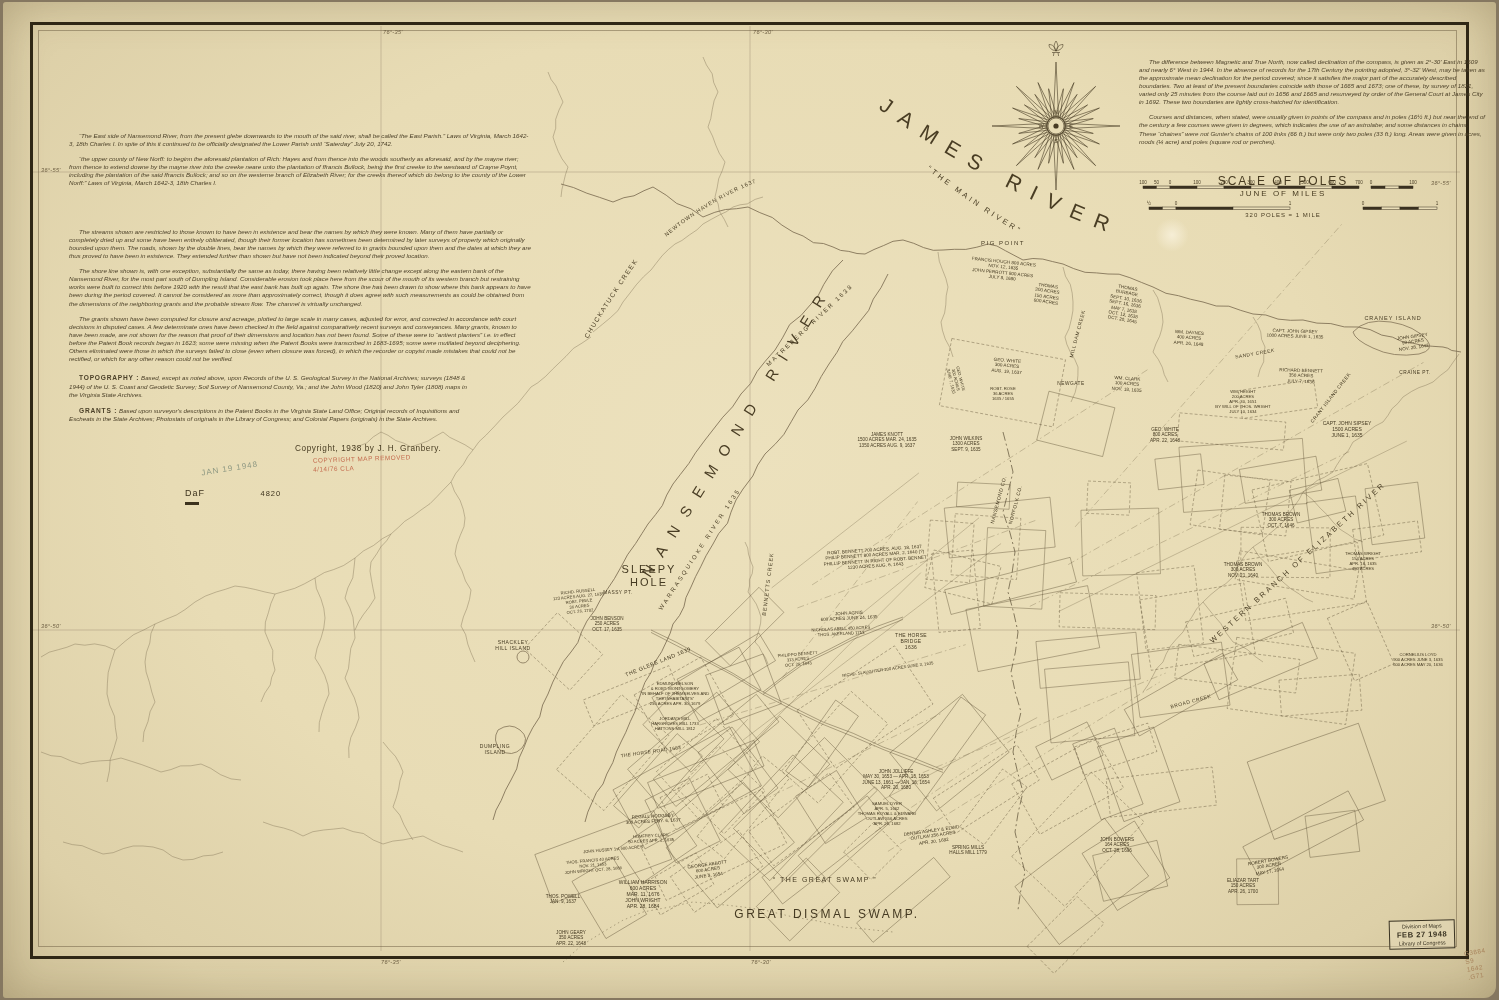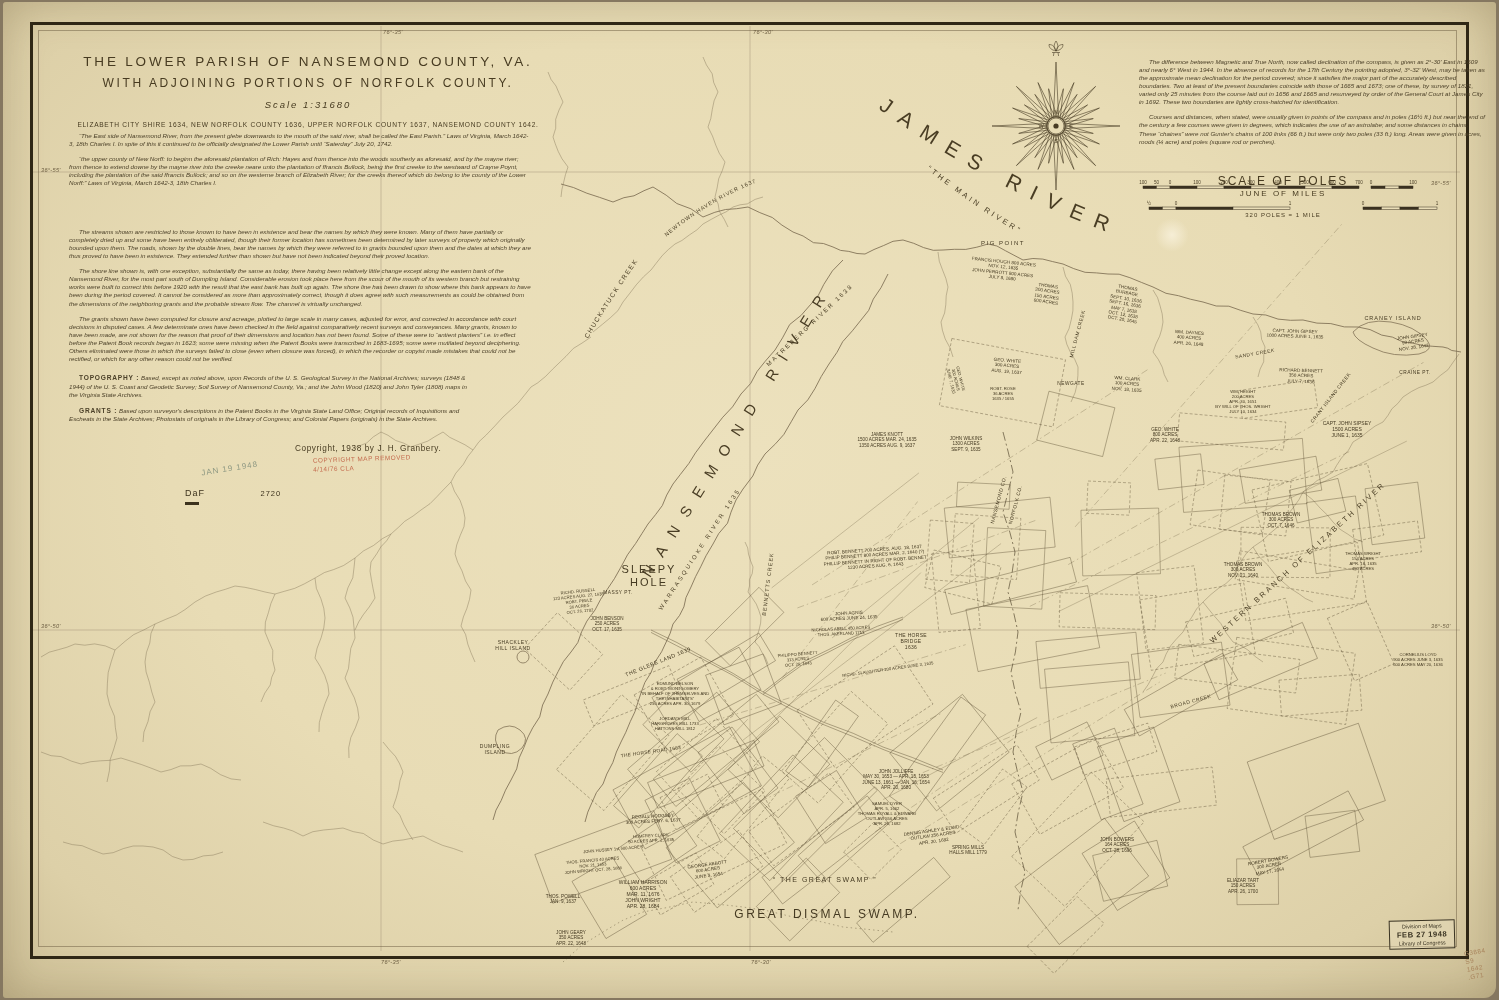--- a/index.html
+++ b/index.html
@@ -341,26 +341,20 @@
       <text class="rl" style="font-size:6.5px;letter-spacing:1.5px"><textPath href="#p-chuck" startOffset="4">CHUCKATUCK CREEK</textPath></text>
       <text class="rl" style="font-size:5.5px;letter-spacing:1px"><textPath href="#p-newtown" startOffset="2">NEWTOWN HAVEN RIVER 1637</textPath></text>
       <text class="rl" style="font-size:7.5px;letter-spacing:2.5px"><textPath href="#p-western" startOffset="20">WESTERN BRANCH OF ELIZABETH RIVER</textPath></text>
     </g>
   </svg>
 
   <div class="frame"></div>
   <div class="frame-inner"></div>
   <div class="blotch"></div>
 
-  <div class="title-block">
-    <div class="t1">THE LOWER PARISH OF NANSEMOND COUNTY, VA.</div>
-    <div class="t2">WITH ADJOINING PORTIONS OF NORFOLK COUNTY.</div>
-    <div class="tscale">Scale 1:31680</div>
-    <div class="tcounties">ELIZABETH CITY SHIRE 1634,  NEW NORFOLK COUNTY 1636,  UPPER NORFOLK COUNTY 1637,  NANSEMOND COUNTY 1642.</div>
-  </div>
 
   <div class="notes" style="left:66px;top:130px;width:462px">
     <p>“The East side of Nansemond River, from the present glebe downwards to the mouth of the said river, shall be called the East Parish.”  Laws of Virginia, March 1642-3, 18th Charles I.   In spite of this it continued to be officially designated the Lower Parish until “Saterday” July 20, 1742.</p>
     <p>“the upper county of New Norff: to beginn the aforesaid plantation of Rich: Hayes and from thence into the woods southerly as aforesaid, and by the mayne river; from thence to extend downe by the mayne river into the creeke neare unto the plantation of ffrancis Bullock, being the first creeke to the westward of Crayne Poynt, including the plantation of the said ffrancis Bullock; and so on the westerne branch of Elizabeth River; for the creeks thereof which do belong to the county of the Lower Norff:”  Laws of Virginia, March 1642-3, 18th Charles I.</p>
   </div>
 
   <div class="notes" style="left:66px;top:226px;width:462px">
     <p>The streams shown are restricted to those known to have been in existence and bear the names by which they were known. Many of them have partially or completely dried up and some have been entirely obliterated, though their former location has sometimes been determined by later surveys of property which originally bounded upon them. The roads, shown by the double lines, bear the names by which they were referred to in grants bounded upon them and the dates at which they are thus proved to have been in existence. They extended further than shown but have not been indicated beyond their proved location.</p>
     <p>The shore line shown is, with one exception, substantially the same as today, there having been relatively little change except along the eastern bank of the Nansemond River, for the most part south of Dumpling Island. Considerable erosion took place here from the scour of the mouth of its western branch but restraining works were built to correct this before 1920 with the result that the east bank has built up again. The shore line has been drawn to show where this bank appears to have been during the period covered. It cannot be considered as more than approximately correct, though it does agree with such measurements as could be obtained from the dimensions of the neighboring grants and the probable stream flow. The channel is virtually unchanged.</p>
     <p>The grants shown have been computed for closure and acreage, plotted to large scale in many cases, adjusted for error, and corrected in accordance with court decisions in disputed cases. A few determinate ones have been checked in the field against comparatively recent surveys and conveyances. Many grants, known to have been made, are not shown for the reason that proof of their dimensions and location has not been found. Some of these were to “antient planters” i.e. in effect before the Patent Book records began in 1623; some were missing when the Patent Books were transcribed in 1683-1695; some were mutilated beyond deciphering. Others eliminated were those in which the surveys failed to close (even when closure was forced), in which the recorder or copyist made mistakes that could not be rectified, or which for any other reason could not be verified.</p>
@@ -370,21 +364,21 @@
     <p><b>TOPOGRAPHY :</b> <span>Based, except as noted above, upon Records of the U. S. Geological Survey in the National Archives; surveys (1848 &amp; 1944) of the U. S. Coast and Geodetic Survey; Soil Survey of Nansemond County, Va.; and the John Wood (1820) and John Tyler (1808) maps in the Virginia State Archives.</span></p>
     <p><b>GRANTS :</b> <span>Based upon surveyor's descriptions in the Patent Books in the Virginia State Land Office; Original records of Inquisitions and Escheats in the State Archives; Photostats of originals in the Library of Congress; and Colonial Papers (originals) in the State Archives.</span></p>
   </div>
 
   <div class="copyright">Copyright, 1938 by J. H. Granbery.</div>
   <div class="stamp-red">COPYRIGHT MAP REMOVED
 4/14/76   CLA</div>
   <div class="stamp-jan">JAN 19 1948</div>
   <div class="daf-row">
     <span>DaF</span>
-    <span class="num">2720</span>
+    <span class="num">4820</span>
     <span class="dash"></span>
   </div>
 
   <div class="notes" style="left:1136px;top:56px;width:348px">
     <p>The difference between Magnetic and True North, now called declination of the compass, is given as 2°-30' East in 1609 and nearly 6° West in 1944. In the absence of records for the 17th Century the pointing adopted, 3°-32' West, may be taken as the approximate mean declination for the period covered; since it satisfies the major part of the accurately described boundaries. Two at least of the present boundaries coincide with those of 1665 and 1673; one of these, by survey of 1821, varied only 25 minutes from the course laid out in 1656 and 1665 and resurveyed by order of the General Court at James City in 1692. These two boundaries are lightly cross-hatched for identification.</p>
     <p>Courses and distances, when stated, were usually given in points of the compass and in poles (16½ ft.) but near the end of the century a few courses were given in degrees, which indicates the use of an astrolabe; and some distances in chains. These “chaines” were not Gunter's chains of 100 links (66 ft.) but were only two poles (33 ft.) long. Areas were given in acres, roods (¼ acre) and poles (square rod or perches).</p>
   </div>
 
   <div class="sb-t" style="left:1180px;top:172px;width:200px;font-size:12px">SCALE OF POLES</div>
   <div class="sb-t" style="left:1180px;top:187px;width:200px;font-size:8px">JUNE OF MILES</div>

